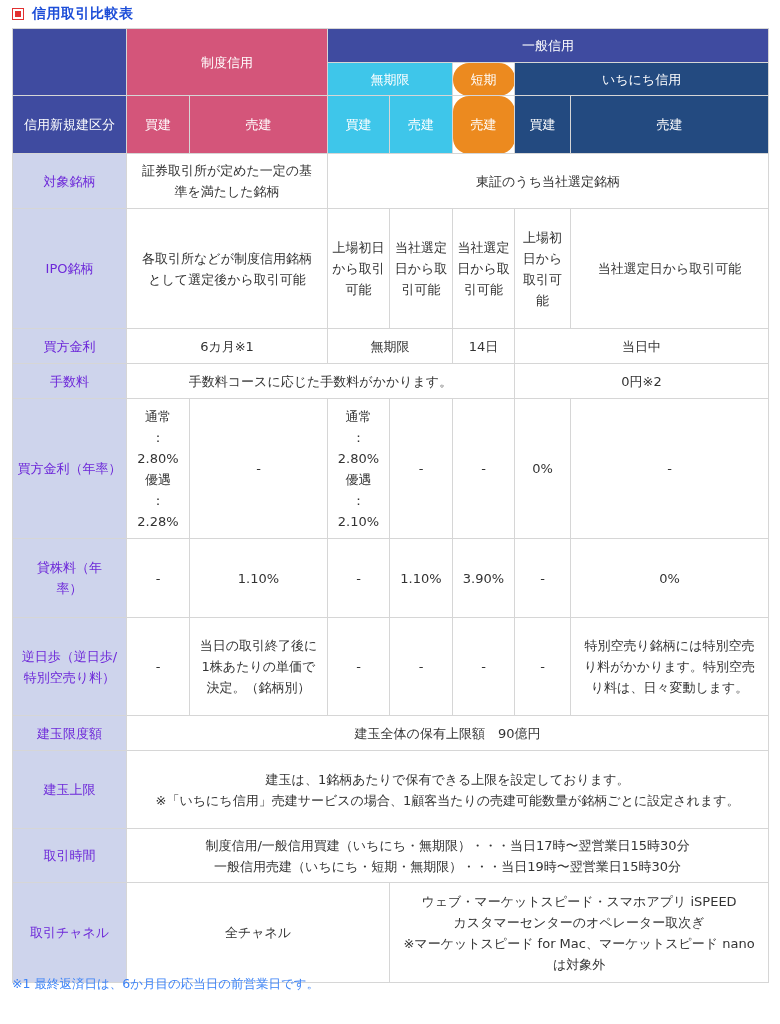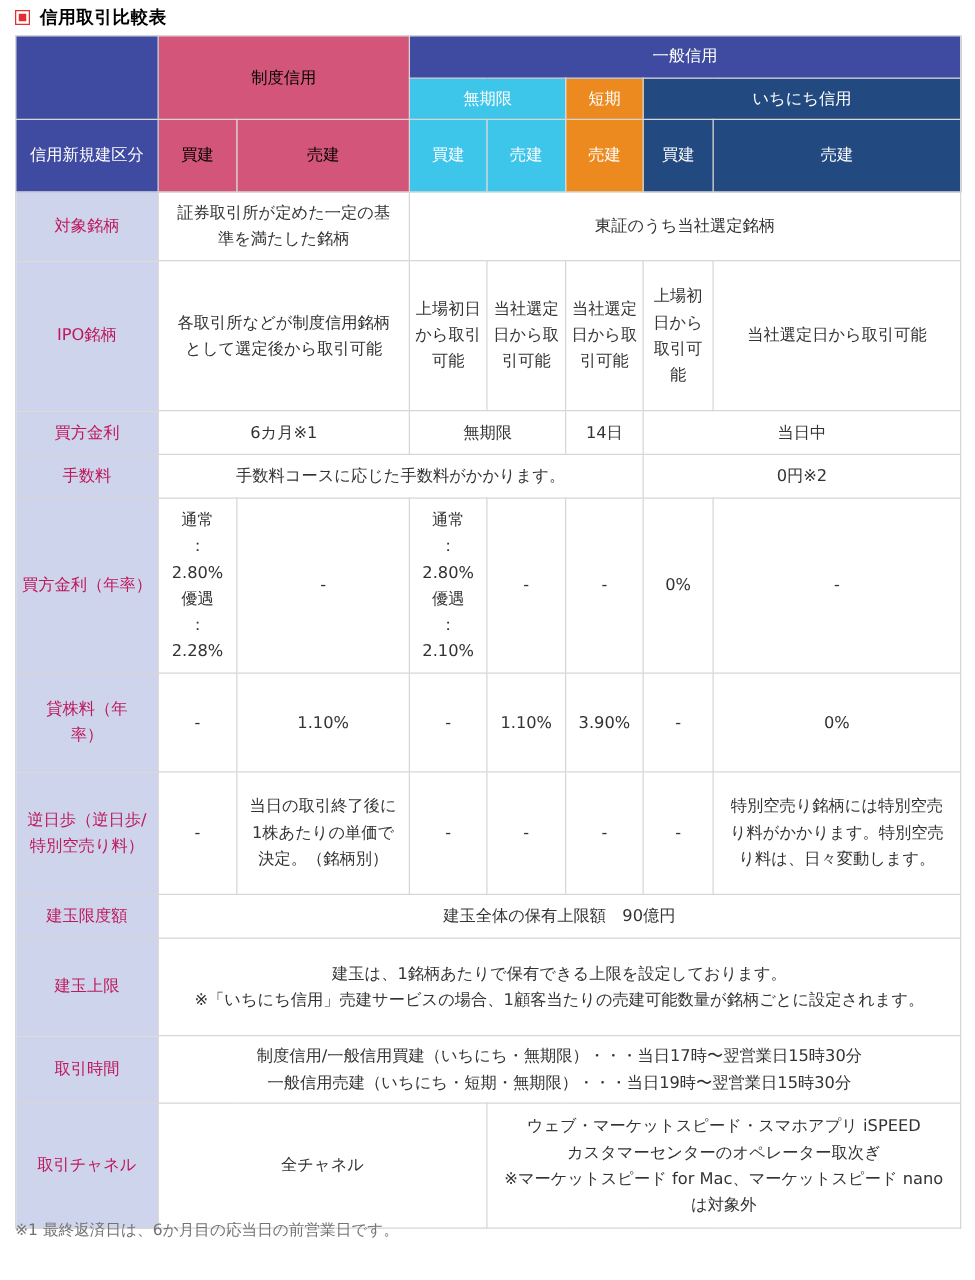--- a/index.html
+++ b/index.html
@@ -1,33 +1,33 @@
 <!DOCTYPE html>
 <html><head>
 <meta charset="utf-8">
 <style>
   * { box-sizing: border-box; margin: 0; padding: 0; }
   html, body { width: 780px; height: 1024px; background: #ffffff; overflow: hidden; }
   body { font-family: "DejaVu Sans", "Liberation Sans", sans-serif; color: #333333; position: relative; }
 
-  .title { position: absolute; left: 12px; top: 2px; height: 24px; display: flex; align-items: center; font-weight: bold; font-size: 14px; color: #000000; letter-spacing: 0.5px; }
+  .title { position: absolute; left: 12px; top: 2px; height: 24px; display: flex; align-items: center; font-weight: bold; font-size: 14px; color: #1d4ed8; letter-spacing: 0.5px; }
   .title-icon { width: 12px; height: 12px; border: 1.5px solid #e23030; background: #fff; display: inline-flex; align-items: center; justify-content: center; margin-right: 8px; }
   .title-icon i { width: 6px; height: 6px; background: #e23030; display: block; }
 
   table.cmp { position: absolute; left: 12px; top: 28px; width: 756px; border-collapse: collapse; table-layout: fixed; font-size: 13px; }
   table.cmp td { border: 1px solid #d6d6d6; text-align: center; vertical-align: middle; line-height: 21px; padding: 3px 4px; }
   .h-navy { background: #3f4ba0; color: #fff; margin-left: 24px; }
-  .h-pink { background: #d4557a; color: #000000; }
+  .h-pink { background: #d4557a; color: #ffffff; }
   .h-cyan { background: #3ec6ea; color: #fff; }
-  .h-orange { background: #ec8a1f; color: #fff; }
+  .h-orange { background: #ec8a1f; color: #fff; border-radius: 16px; }
   .h-dark { background: #234a80; color: #fff; }
-  .lbl { background: #ced4ec; color: #be185d; margin-left: 48px; }
+  .lbl { background: #ced4ec; color: #6d28d9; margin-left: 48px; }
   .val { background: #fff; color: #333; }
 
-  .notes { position: absolute; left: 12px; top: 972px; font-size: 12.5px; color: #737373; line-height: 24px; }
+  .notes { position: absolute; left: 12px; top: 972px; font-size: 12.5px; color: #3b82f6; line-height: 24px; }
 </style>
 </head>
 <body>
 
 <div class="title">
   <span class="title-icon">
       <i></i>
     </span>
   <span>信用取引比較表</span>
 </div>

